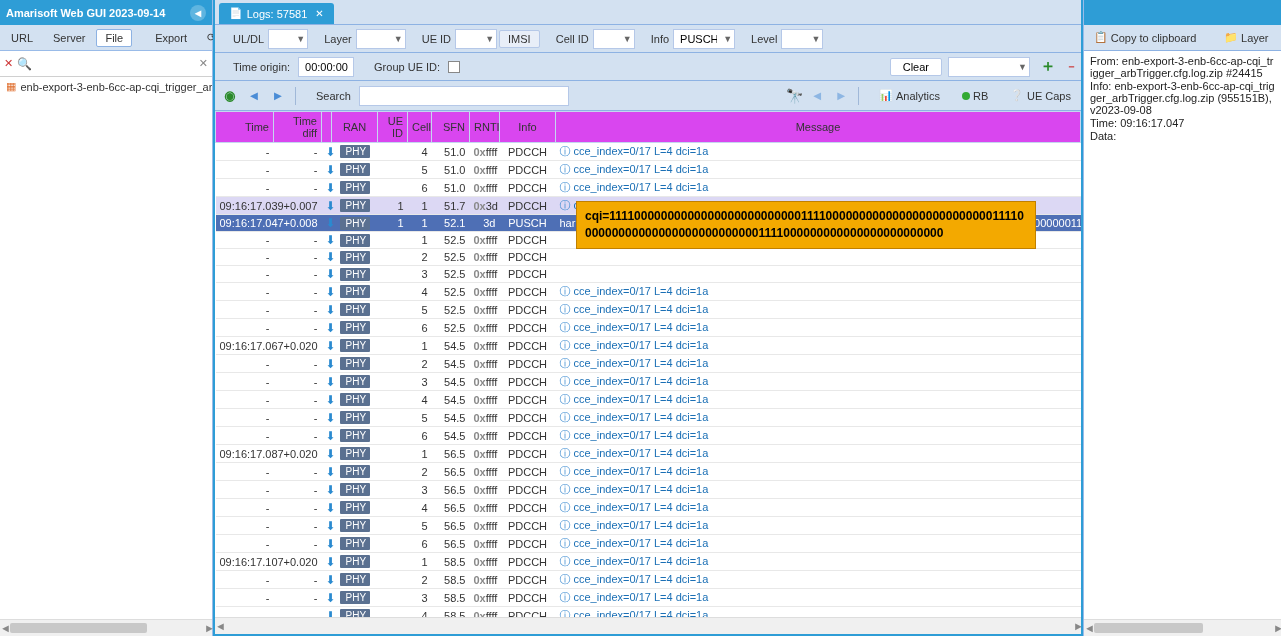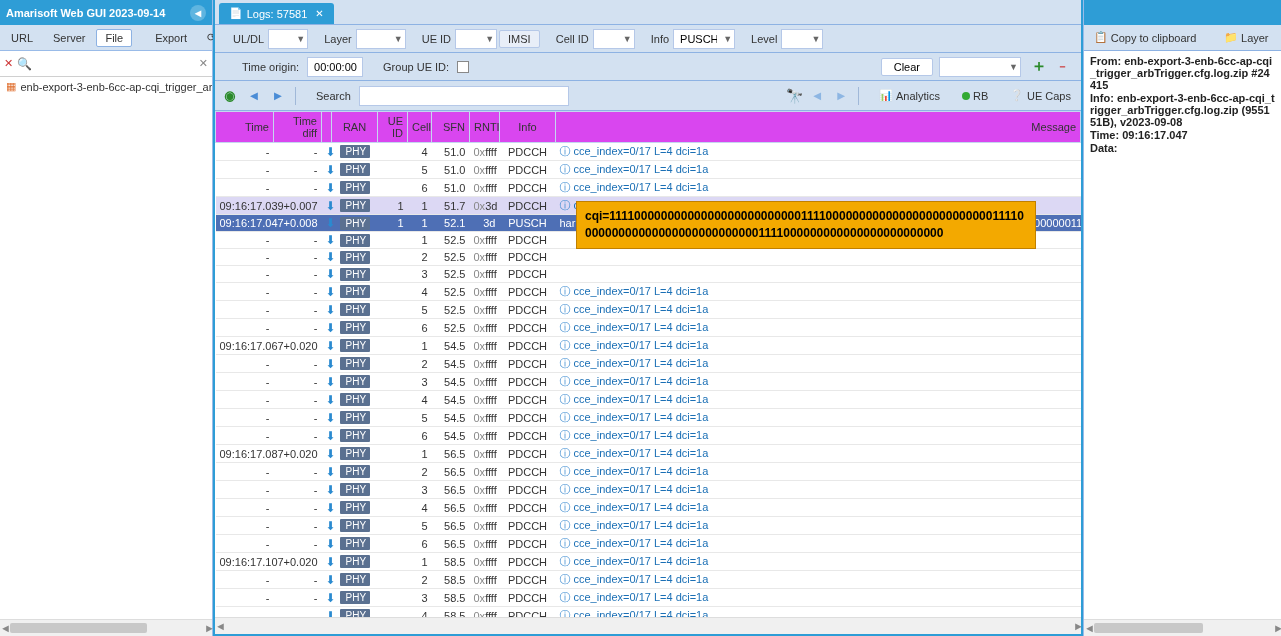--- a/index.html
+++ b/index.html
@@ -19,52 +19,52 @@
 
 .center-panel { flex: 1; display: flex; flex-direction: column; border: 2px solid #2e9dd6; border-top: none; overflow: hidden; }
 .tabbar { background: #d3e1f1; height: 25px; display: flex; align-items: flex-end; padding-left: 4px; border-bottom: 1px solid #8db2e3; }
 .tab { background: #2e9dd6; color: #fff; padding: 4px 10px; border-radius: 3px 3px 0 0; display: flex; align-items: center; gap: 4px; font-size: 11px; }
 .tab .close { font-size: 10px; margin-left: 4px; cursor: pointer; }
 .filterbar { background: #d3e1f1; height: 28px; border-bottom: 1px solid #8db2e3; display: flex; align-items: center; padding: 0 4px; gap: 2px; }
 .fb-label { color: #333; margin: 0 2px 0 14px; }
 .fb-combo { background: #fff; border: 1px solid #b5c8e8; height: 20px; display: flex; align-items: center; padding: 0 2px 0 4px; min-width: 40px; }
 .fb-combo .arrow { margin-left: auto; color: #666; font-size: 9px; padding-left: 4px; }
 .fb-combo input { border: none; outline: none; width: 100%; font-size: 11px; }
-.timebar { background: #d3e1f1; height: 28px; border-bottom: 1px solid #8db2e3; display: flex; align-items: center; padding: 0 13px; gap: 6px; }
+.timebar { background: #d3e1f1; height: 28px; border-bottom: 1px solid #8db2e3; display: flex; align-items: center; padding: 0 4px; gap: 6px; }
 .actionbar { background: #d3e1f1; height: 30px; border-bottom: 1px solid #8db2e3; display: flex; align-items: center; padding: 0 4px; gap: 2px; }
 .nav-btn { width: 22px; height: 22px; border-radius: 11px; display: flex; align-items: center; justify-content: center; cursor: pointer; color: #4a8cd6; font-size: 13px; font-weight: bold; }
 .nav-btn.green { color: #2a8a2a; }
 .search-box { border: 1px solid #b5c8e8; background: #fff; height: 20px; padding: 0 4px; margin-left: 4px; width: 210px; }
 .action-link { display: flex; align-items: center; gap: 3px; padding: 2px 6px; cursor: pointer; color: #333; margin-left: 8px; }
 .action-link .dot { width: 8px; height: 8px; border-radius: 50%; }
 
 .grid { flex: 1; overflow: auto; position: relative; }
 .grid table { border-collapse: collapse; width: 100%; table-layout: fixed; }
 .grid th { background: #d946ef; border: 1px solid #c5d6ef; padding: 3px 4px; color: #333; font-weight: normal; position: sticky; top: 0; height: 20px; }
 .grid td { border-bottom: 1px solid #e8e8e8; padding: 1px 4px; height: 17px; color: #333; white-space: nowrap; overflow: visible; }
 .grid tr.hilite td { background: #dcd8f4; }
 .grid tr.selected td { background: #4e6fb5; color: #fff; }
 .grid tr.selected td .msg-info { color: #fff; }
 .phy-badge { background: #5a7090; color: #fff; padding: 1px 6px; border-radius: 1px; font-size: 10px; display: inline-block; width: 30px; text-align: center; }
 .arrow-dn { color: #2a8ad0; font-size: 12px; }
-.rnti-dim { color: #888; }
+.rnti-dim { color: #888; font-weight: bold; }
 .info-pdcch { color: #555; }
 .msg-info { color: #1a6fb5; }
 .info-ico { color: #3a8ad0; margin-right: 3px; }
 col.c-time { width: 58px; } col.c-tdiff { width: 48px; } col.c-arrow { width: 10px; }
 col.c-ran { width: 46px; } col.c-ueid { width: 30px; } col.c-cell { width: 24px; }
 col.c-sfn { width: 38px; } col.c-rnti { width: 30px; } col.c-info { width: 56px; } col.c-msg { }
 .right-ar { text-align: right; } .center-al { text-align: center; }
 
 .tooltip-box { position: absolute; background: #f3a900; border: 1px solid #c08000; padding: 6px 8px; color: #000; font-size: 12px; font-weight: bold; z-index: 100; max-width: 460px; word-break: break-all; line-height: 1.4; }
 
 .right-panel { width: 198px; display: flex; flex-direction: column; border-left: 1px solid #99bbe8; }
 .right-toolbar { background: #d3e1f1; height: 26px; border-bottom: 1px solid #8db2e3; display: flex; align-items: center; padding: 0 4px; gap: 8px; }
 .right-content { padding: 4px 6px; flex: 1; overflow: auto; color: #222; }
-.right-content .line { margin-bottom: 1px; word-break: break-all; font-weight: bold; }
+.right-content .line { margin-bottom: 1px; word-break: break-all; }
 .red-under { border-bottom: 1px solid #d00; padding-bottom: 2px; margin-bottom: 6px; }
 .hscroll { height: 17px; background: #f0f0f0; border-top: 1px solid #ddd; display: flex; align-items: center; }
 .hscroll .thumb { background: #c8c8c8; height: 10px; border-radius: 2px; }
 .clear-btn { background: #fff; border: 1px solid #b5c8e8; padding: 2px 12px; cursor: pointer; border-radius: 2px; }
 .plus-ico { color: #2a8a2a; font-weight: bold; font-size: 16px; margin: 0 4px; cursor: pointer; }
 .checkbox-sq { width: 12px; height: 12px; border: 1px solid #888; background: #fff; display: inline-block; }
 .file-ico { color: #e07030; }
 </style>
 </head>
 <body>
@@ -199,21 +199,21 @@
             <tr>
           <th class="right-ar">Time</th>
           <th class="right-ar">Time diff</th>
           <th></th>
           <th class="center-al">RAN</th>
           <th class="right-ar">UE ID</th>
           <th class="right-ar">Cell</th>
           <th class="right-ar">SFN</th>
           <th class="right-ar">RNTI</th>
           <th class="center-al">Info</th>
-          <th style="text-align:right">Message</th>
+          <th style="text-align:center">Message</th>
         </tr>
           </thead>
         <tbody id="grid-body">
             <tr>
               <td class="right-ar">-</td>
               <td class="right-ar">-</td>
               <td class="center-al"><span class="arrow-dn">⬇</span></td>
               <td class="center-al"><span class="phy-badge">PHY</span></td>
               <td class="right-ar"></td>
               <td class="right-ar">4</td>

